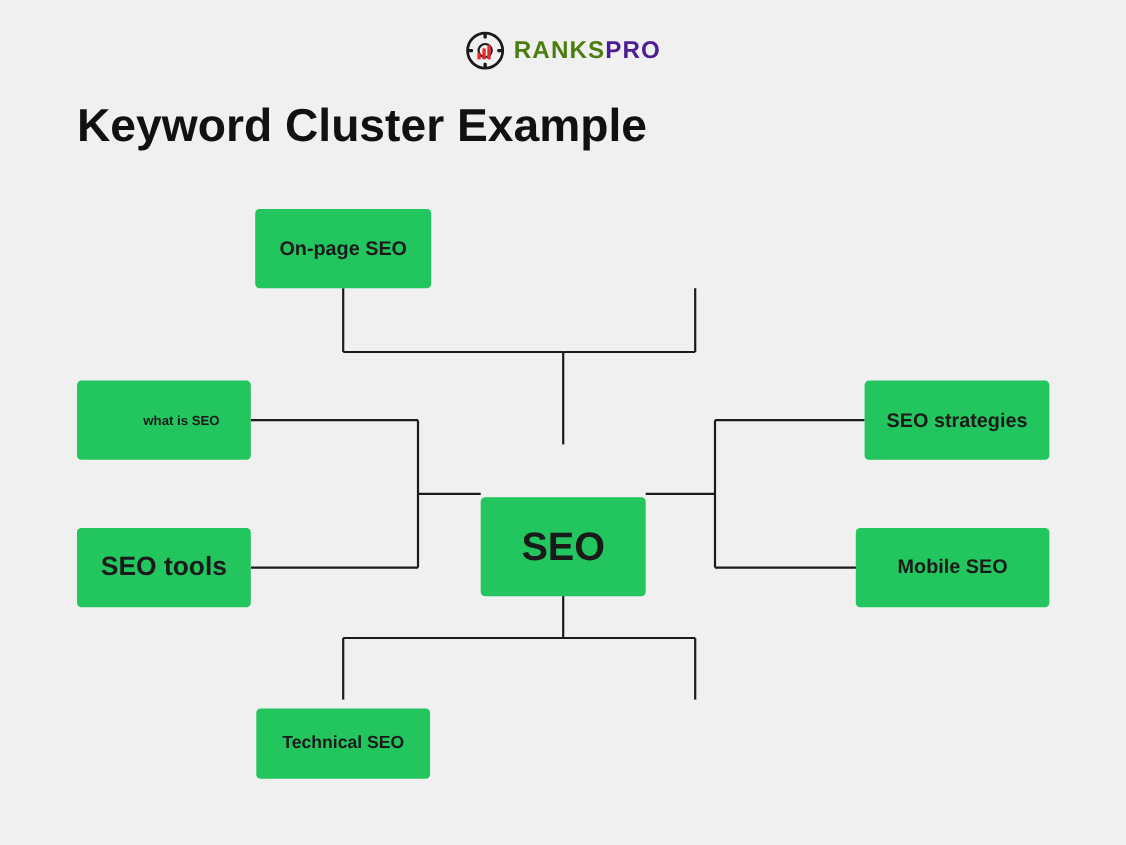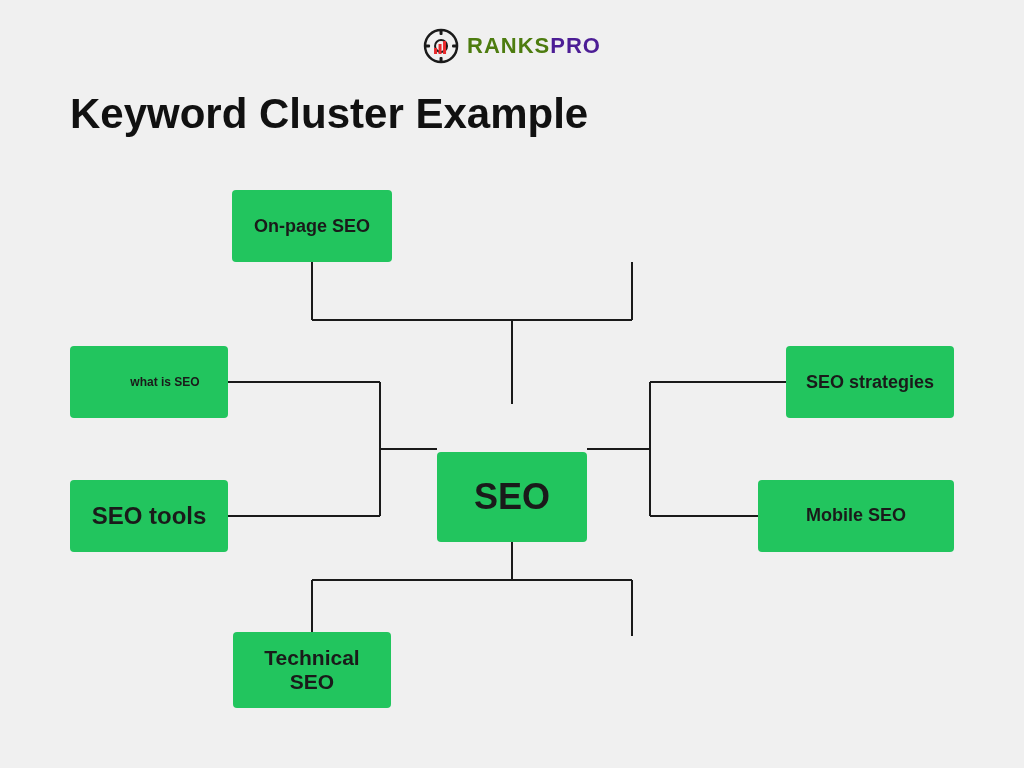--- a/index.html
+++ b/index.html
@@ -144,32 +144,32 @@
     .node-strategies {
       width: 168px;
       height: 72px;
       font-size: 18px;
       right: 10px;
       top: 38%;
       transform: translateY(-50%);
     }
 
     .node-mobile {
-      width: 196px;
+      width: 176px;
       height: 72px;
       font-size: 18px;
       right: 10px;
       top: 62%;
       transform: translateY(-50%);
     }
 
     .node-technical {
       width: 158px;
-      height: 76px;
-      font-size: 21px;
+      height: 64px;
+      font-size: 16px;
       left: calc(50% - 200px);
       bottom: 20px;
       transform: translateX(-50%);
     }
 
     .node-local {
       width: 158px;
       height: 72px;
       font-size: 18px;
       left: calc(50% + 40px);

